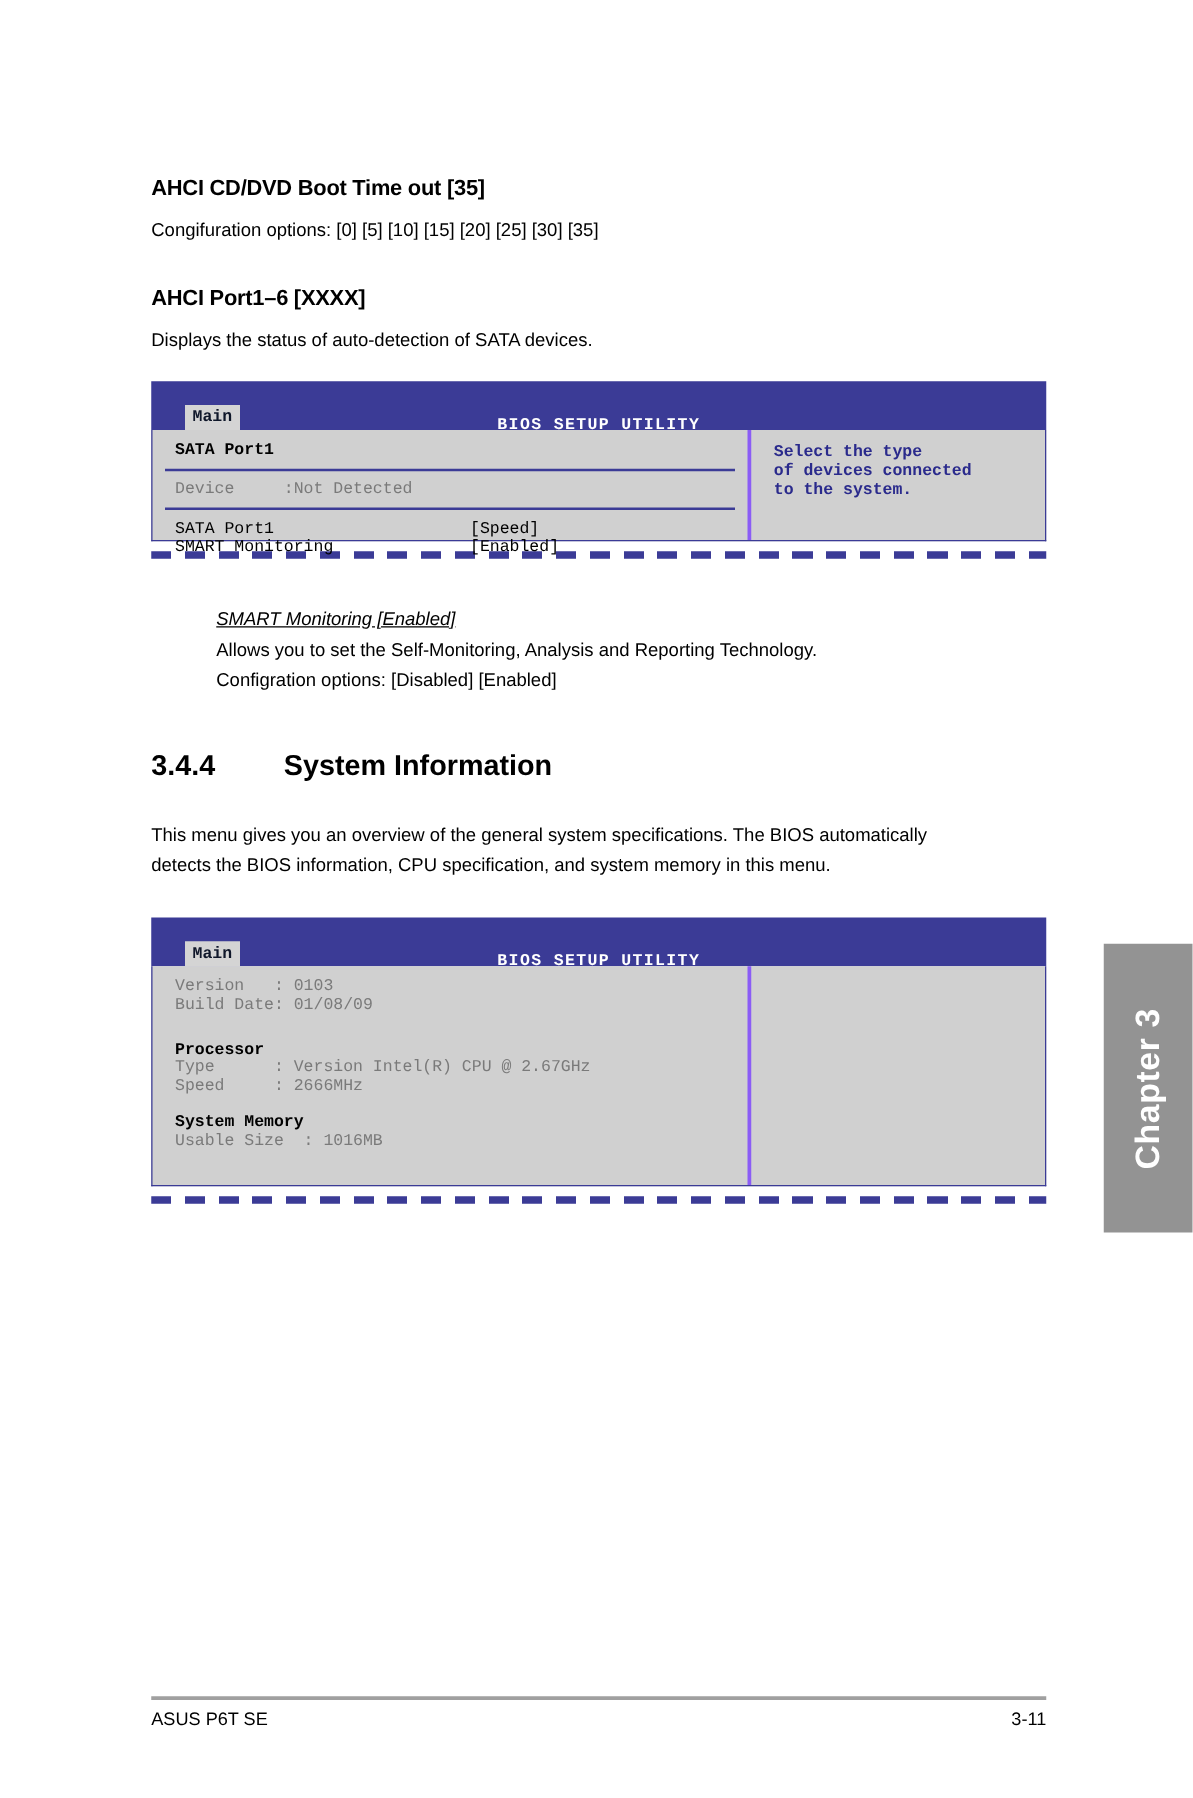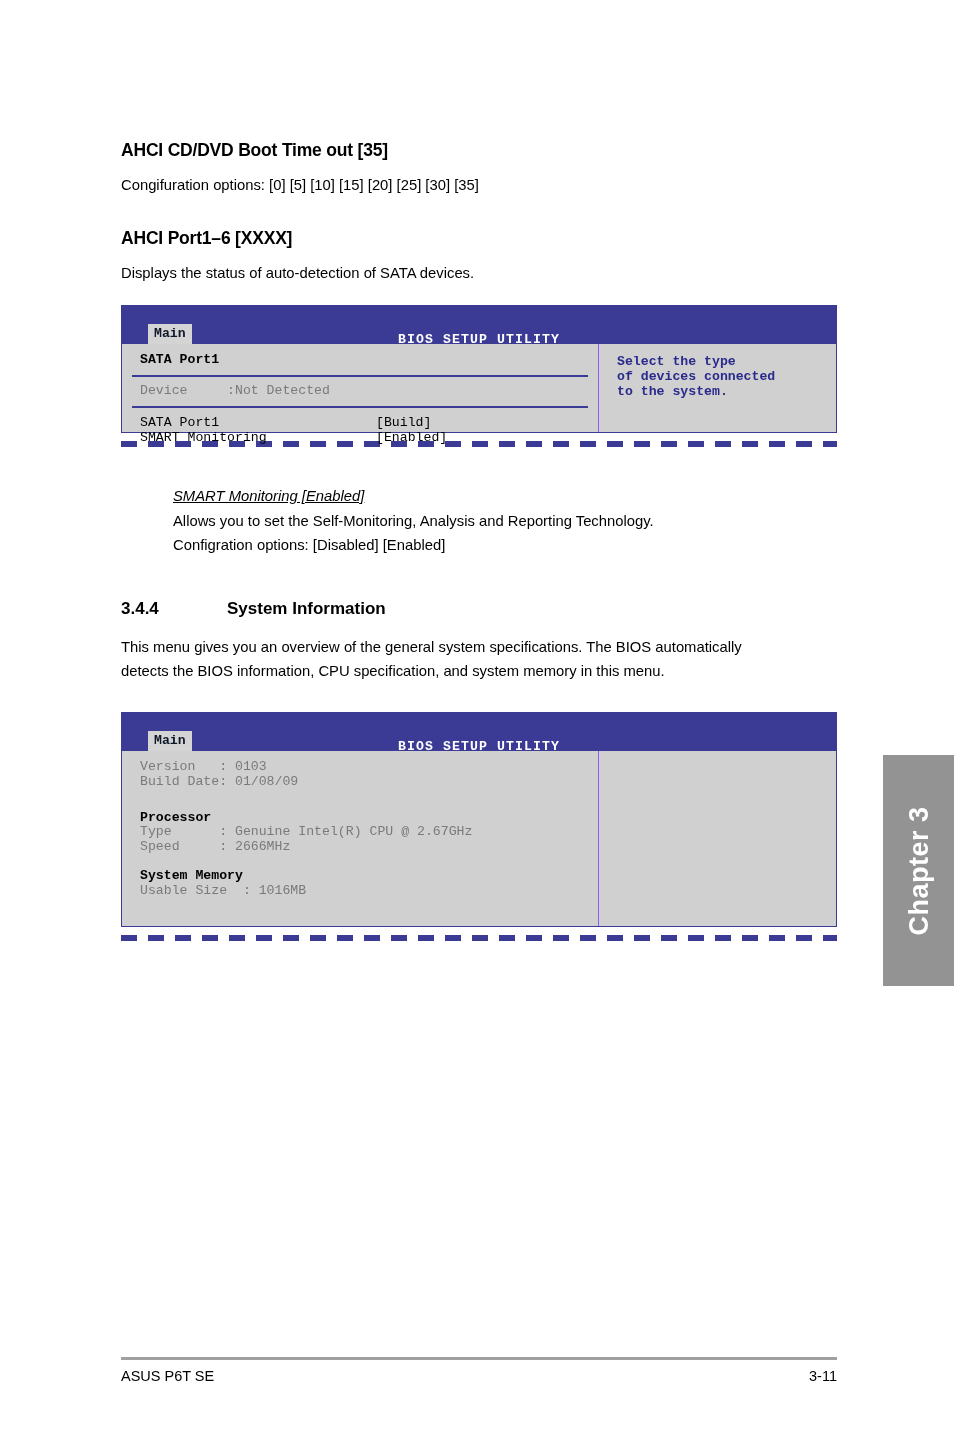--- a/index.html
+++ b/index.html
@@ -59,23 +59,23 @@
     margin: 0 0 6px 0;
     display: inline-block;
   }
   .subitem-body {
     font-size: 14.8px;
     line-height: 23.5px;
     margin: 0;
   }
 
   h2.section {
-    font-size: 17px;
-    font-weight: bold;
-    margin: 0 0 17px 0;
+    font-size: 23px;
+    font-weight: bold;
+    margin: 0 0 32px 0;
     display: flex;
   }
   h2.section .num { width: 106px; flex: none; }
 
   
   .bios {
     position: relative;
     width: 716px;
     margin: 0;
     font-family: "Liberation Mono", "DejaVu Sans Mono", monospace;
@@ -115,21 +115,21 @@
     display: flex;
     position: relative;
   }
   .bios-main {
     flex: none;
     padding: 9px 0 8px 0;
     position: relative;
   }
   .bios-help {
     flex: 1;
-    border-left: 1px solid #8b5cf6;
+    border-left: 3px solid #8b5cf6;
     padding: 11px 0 8px 18px;
   }
 
   .panel1 .bios-main { width: 476px; }
   .panel1 .bios-body { height: 88px; }
   .panel2 .bios-main { width: 476px; }
   .panel2 .bios-body { height: 175px; }
 
   .bios-line {
     font-size: 13.2px;
@@ -230,21 +230,21 @@
         <div class="bios-tab">Main</div>
       </div>
       <div class="bios-body">
         <div class="bios-main">
           <div class="bios-line bold-black">SATA Port1</div>
           <div class="hr-blue"></div>
           <div class="bios-line gray">Device     :Not Detected</div>
           <div class="hr-blue"></div>
           <div class="bios-row blue">
             <span class="k">SATA Port1</span>
-            <span>[Build]</span>
+            <span>[Speed]</span>
           </div>
           <div class="bios-row blue">
             <span class="k">SMART Monitoring</span>
             <span>[Enabled]</span>
           </div>
         </div>
         <div class="bios-help">
           <div class="bios-line help">Select the type</div>
           <div class="bios-line help">of devices connected</div>
           <div class="bios-line help">to the system.</div>
@@ -281,21 +281,21 @@
         <div class="bios-tab">Main</div>
       </div>
       <div class="bios-body">
         <div class="bios-main">
           <div class="bios-line gray">Version   : 0103</div>
           <div class="bios-line gray">Build Date: 01/08/09</div>
 
           <div style="height:21px"></div>
 
           <div class="bios-line bold-black">Processor</div>
-          <div class="bios-line gray">Type      : Genuine Intel(R) CPU @ 2.67GHz</div>
+          <div class="bios-line gray">Type      : Version Intel(R) CPU @ 2.67GHz</div>
           <div class="bios-line gray">Speed     : 2666MHz</div>
 
           <div style="height:14px"></div>
 
           <div class="bios-line bold-black">System Memory</div>
           <div class="bios-line gray">Usable Size  : 1016MB</div>
         </div>
         <div class="bios-help"></div>
       </div>
       <div class="bios-dashes"></div>

